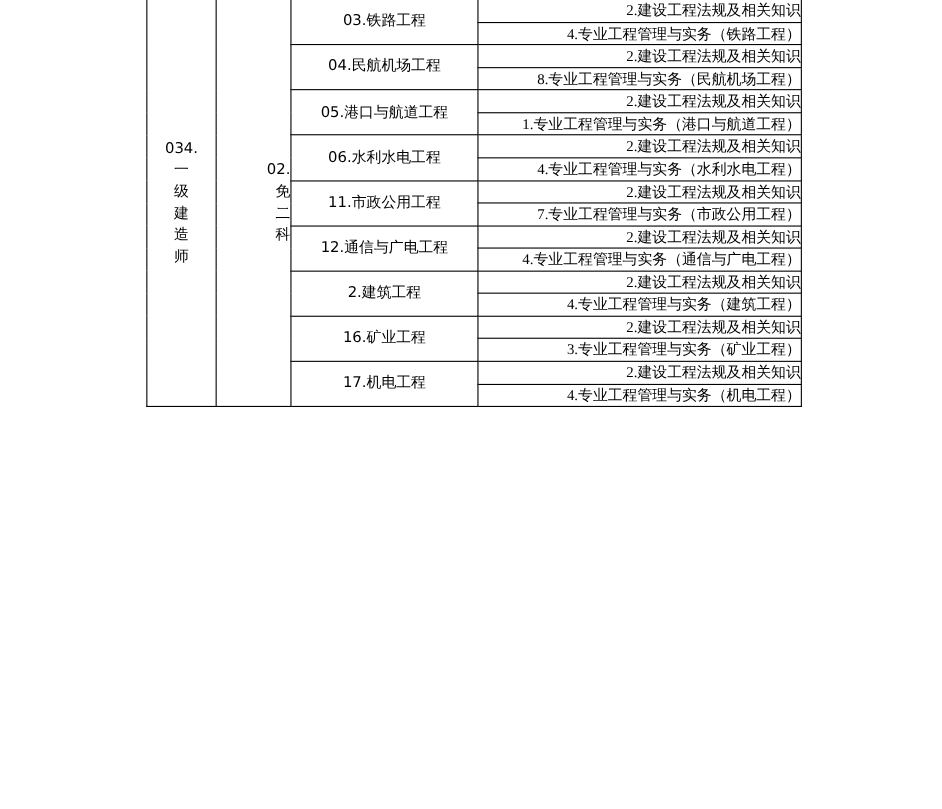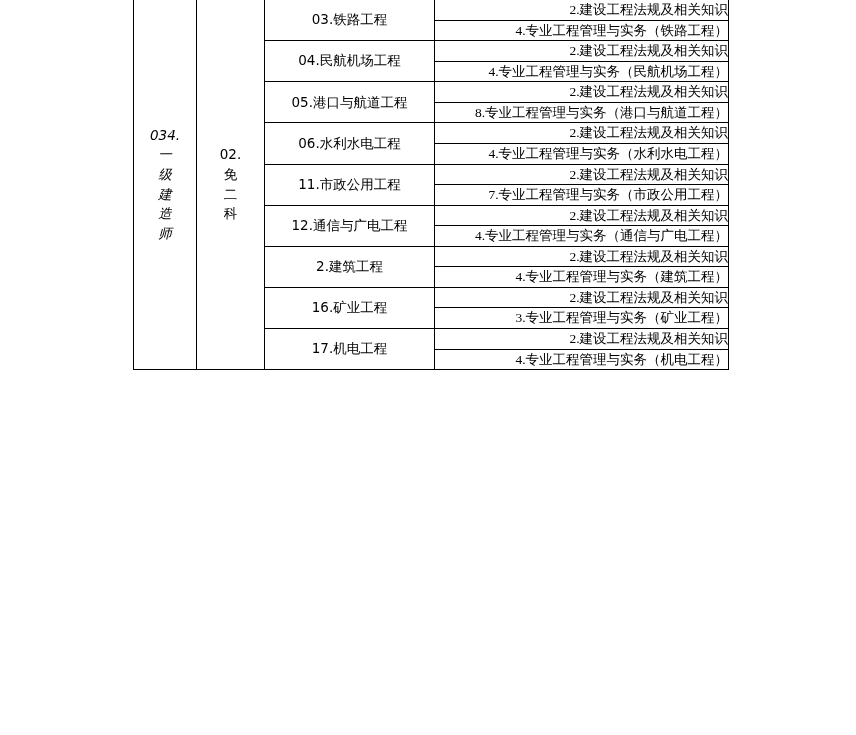--- a/index.html
+++ b/index.html
@@ -41,31 +41,30 @@
   col.c-subj  { width: 294px; }
 
   
   td.vert {
     text-align: center;
     vertical-align: top;
     padding-top: 8px;
     font-size: 13.5px;
     line-height: 1.62;
     letter-spacing: 0;
-    font-style: italic;
   }
   td.vert .vtext {
     display: block;
     width: 100%;
   }
   td.vert .vtext span {
     display: block;
   }
   td.policy {
-    text-align: center;
+    text-align: right;
     vertical-align: middle;
     font-size: 13.5px;
     line-height: 1.62;
   }
   td.policy .vtext span {
     display: block;
   }
   td.major {
     text-align: center;
     vertical-align: middle;
@@ -117,29 +116,29 @@
       </tr>
       <tr>
         <td class="subject">4.专业工程管理与实务（铁路工程）</td>
       </tr>
 
       <tr>
         <td class="major" rowspan="2">04.民航机场工程</td>
         <td class="subject">2.建设工程法规及相关知识</td>
       </tr>
       <tr>
-        <td class="subject">4.专业工程管理与实务（民航机场工程）</td>
+        <td class="subject">8.专业工程管理与实务（民航机场工程）</td>
       </tr>
 
       <tr>
         <td class="major" rowspan="2">05.港口与航道工程</td>
         <td class="subject">2.建设工程法规及相关知识</td>
       </tr>
       <tr>
-        <td class="subject">8.专业工程管理与实务（港口与航道工程）</td>
+        <td class="subject">1.专业工程管理与实务（港口与航道工程）</td>
       </tr>
 
       <tr>
         <td class="major" rowspan="2">06.水利水电工程</td>
         <td class="subject">2.建设工程法规及相关知识</td>
       </tr>
       <tr>
         <td class="subject">4.专业工程管理与实务（水利水电工程）</td>
       </tr>
 

